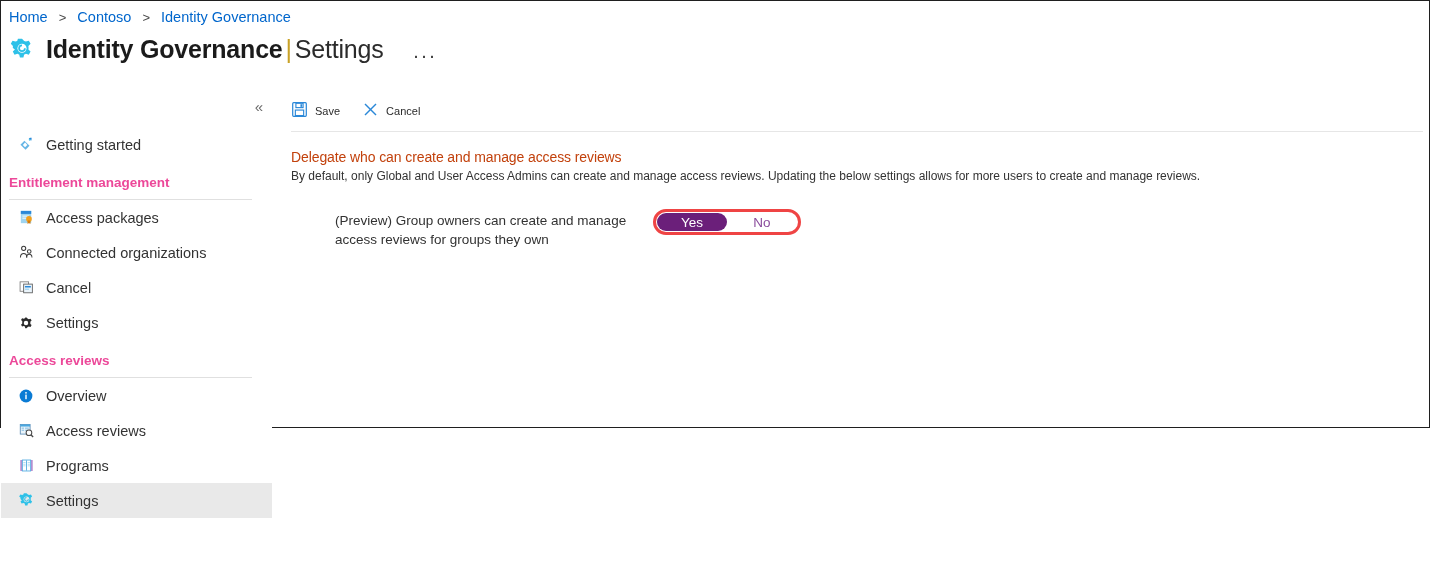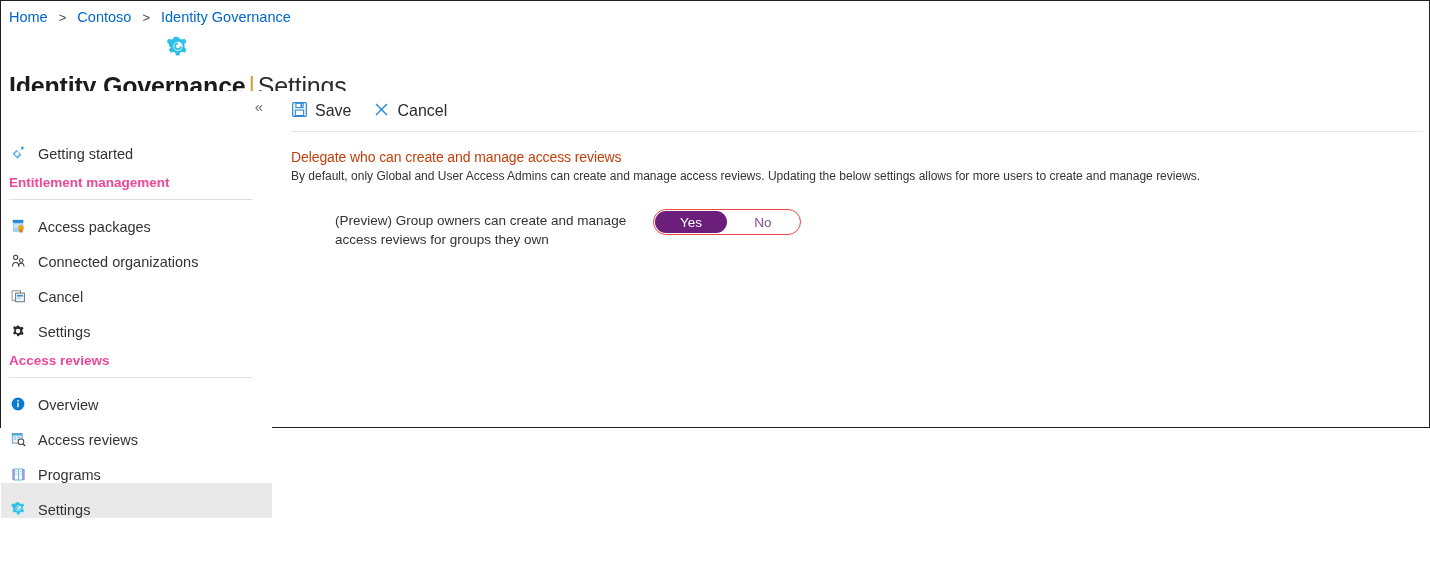--- a/index.html
+++ b/index.html
@@ -24,21 +24,20 @@
     white-space: nowrap;
   }
   #breadcrumb .crumb { color: #0066cc; cursor: pointer; }
   #breadcrumb .sep { color: #4a4a4a; margin: 0 7px; font-size: 13px; }
 
   
   #title-row {
     position: absolute; left: 8px; top: 34px;
     display: flex; align-items: center; gap: 11px;
     white-space: nowrap;
-    flex-direction: column;
   }
   #page-gear { width: 26px; height: 26px; flex: 0 0 26px; }
   #title-text {
     font-size: 25px;
     color: #1b1b1b;
     letter-spacing: -0.2px;
   }
   #title-text .strong { font-weight: 700; }
   #title-text .bar { color: #c9a227; font-weight: 400; margin: 0 3px; }
   #title-text .sub { font-weight: 400; color: #2b2b2b; }
@@ -54,23 +53,23 @@
     width: 271px; height: 479px;
     background: #ffffff;
   }
   #collapse-btn {
     position: absolute; right: 9px; top: 8px;
     font-size: 15px; color: #6b6b6b; cursor: pointer;
     line-height: 1;
   }
   #nav { position: absolute; top: 36px; left: 0; width: 271px; }
   .nav-item {
-    display: flex; align-items: flex-end;
+    display: flex; align-items: center;
     height: 35px;
-    padding-left: 8px;
+    padding-left: 16px;
     cursor: pointer;
     gap: 11px;
   }
   .nav-item.selected { background: #e9e9e9; }
   .nav-ico {
     width: 18px; height: 18px; flex: 0 0 18px;
     display: flex; align-items: center; justify-content: center;
   }
   .nav-label {
     font-size: 14.5px; color: #333333;
@@ -100,21 +99,21 @@
     display: flex; align-items: center;
     height: 40px; padding-left: 19px;
     gap: 22px;
   }
   .tb-btn {
     display: flex; align-items: center; gap: 7px;
     cursor: pointer; background: none; border: none;
     font-family: inherit;
   }
   .tb-btn .tb-label {
-    font-size: 16px; color: #2b2b2b;
+    font-size: 11px; color: #2b2b2b;
   }
   #toolbar-divider {
     height: 1px; background: #e6e6e6;
     margin: 0 6px 0 19px;
   }
   #content {
     padding: 17px 0 0 19px;
   }
   #section-title {
     font-size: 14px; color: #c2410c; font-weight: 400;
@@ -134,21 +133,21 @@
     width: 318px;
     font-size: 13.5px; color: #323232;
     line-height: 19px;
     padding-top: 2px;
     margin-left: 44px;
   }
   
   #toggle {
     display: flex; align-items: flex-end;
     width: 148px; height: 26px;
-    border: 1px solid #ef4444;
+    border: 3px solid #ef4444;
     border-radius: 13px;
     background: #ffffff;
     cursor: pointer;
     padding: 1px;
     overflow: hidden;
   }
   .tg-opt {
     flex: 1 1 50%;
     height: 100%;
     display: flex; align-items: center; justify-content: center;

